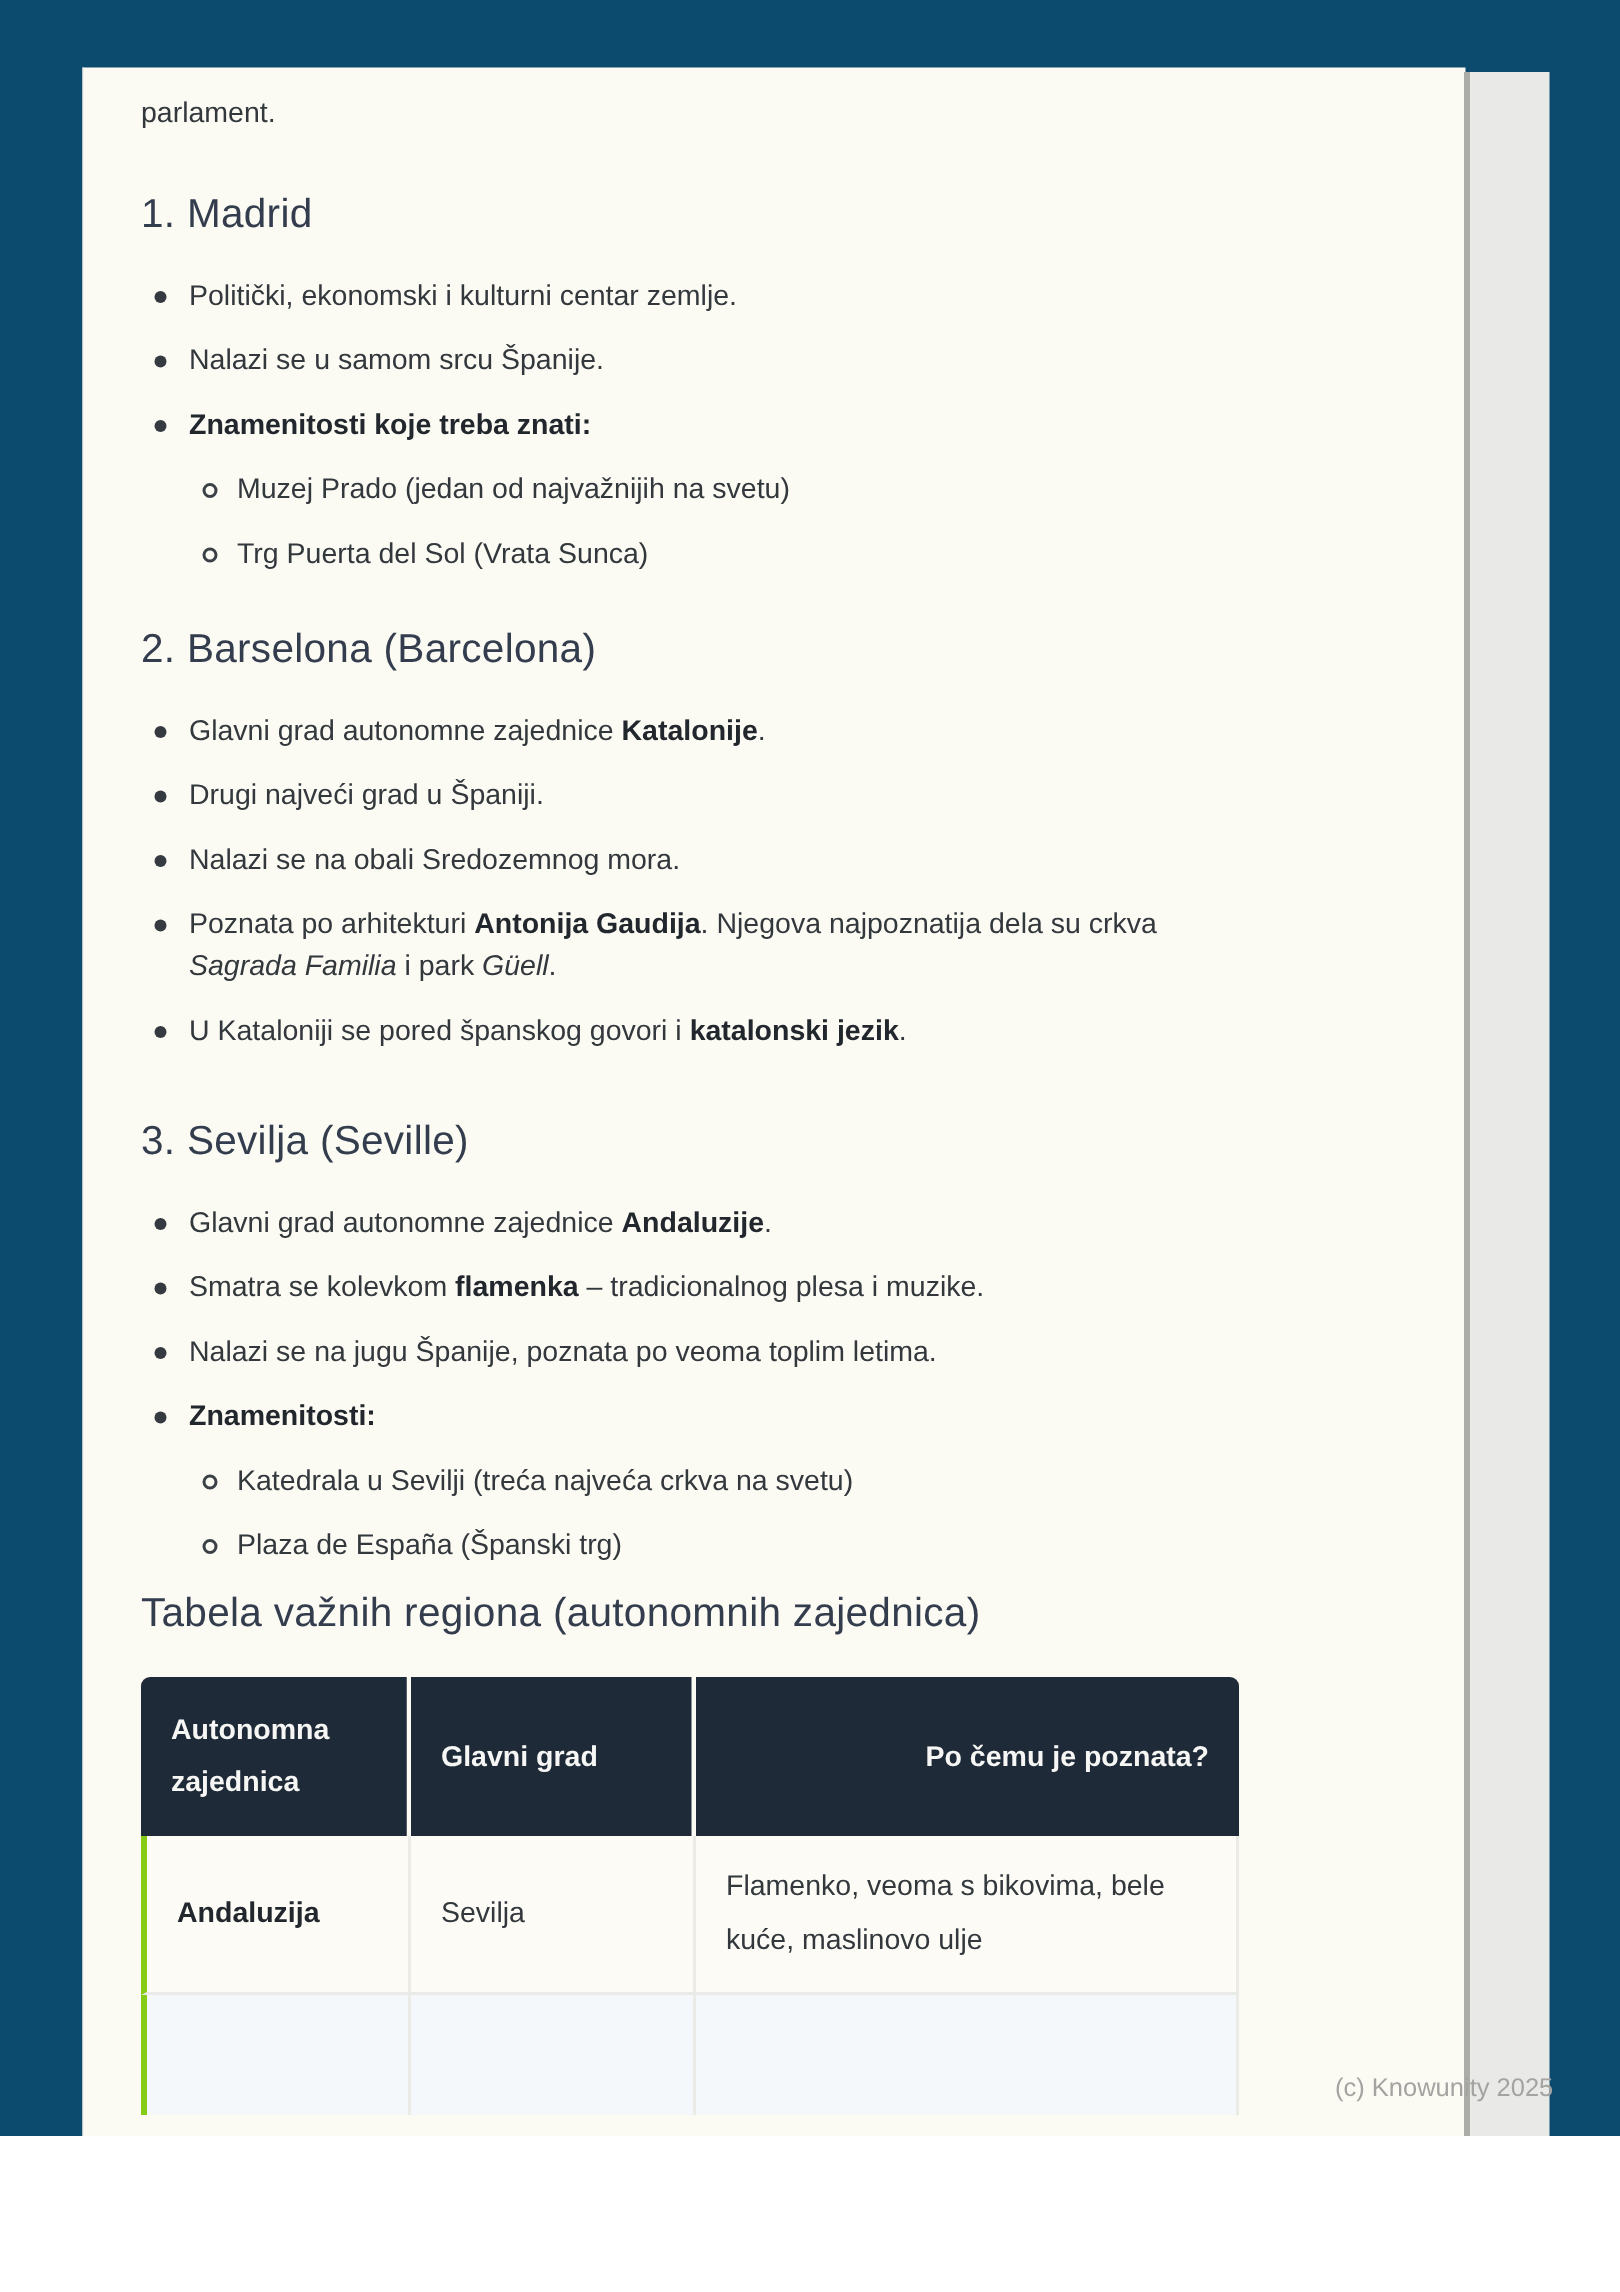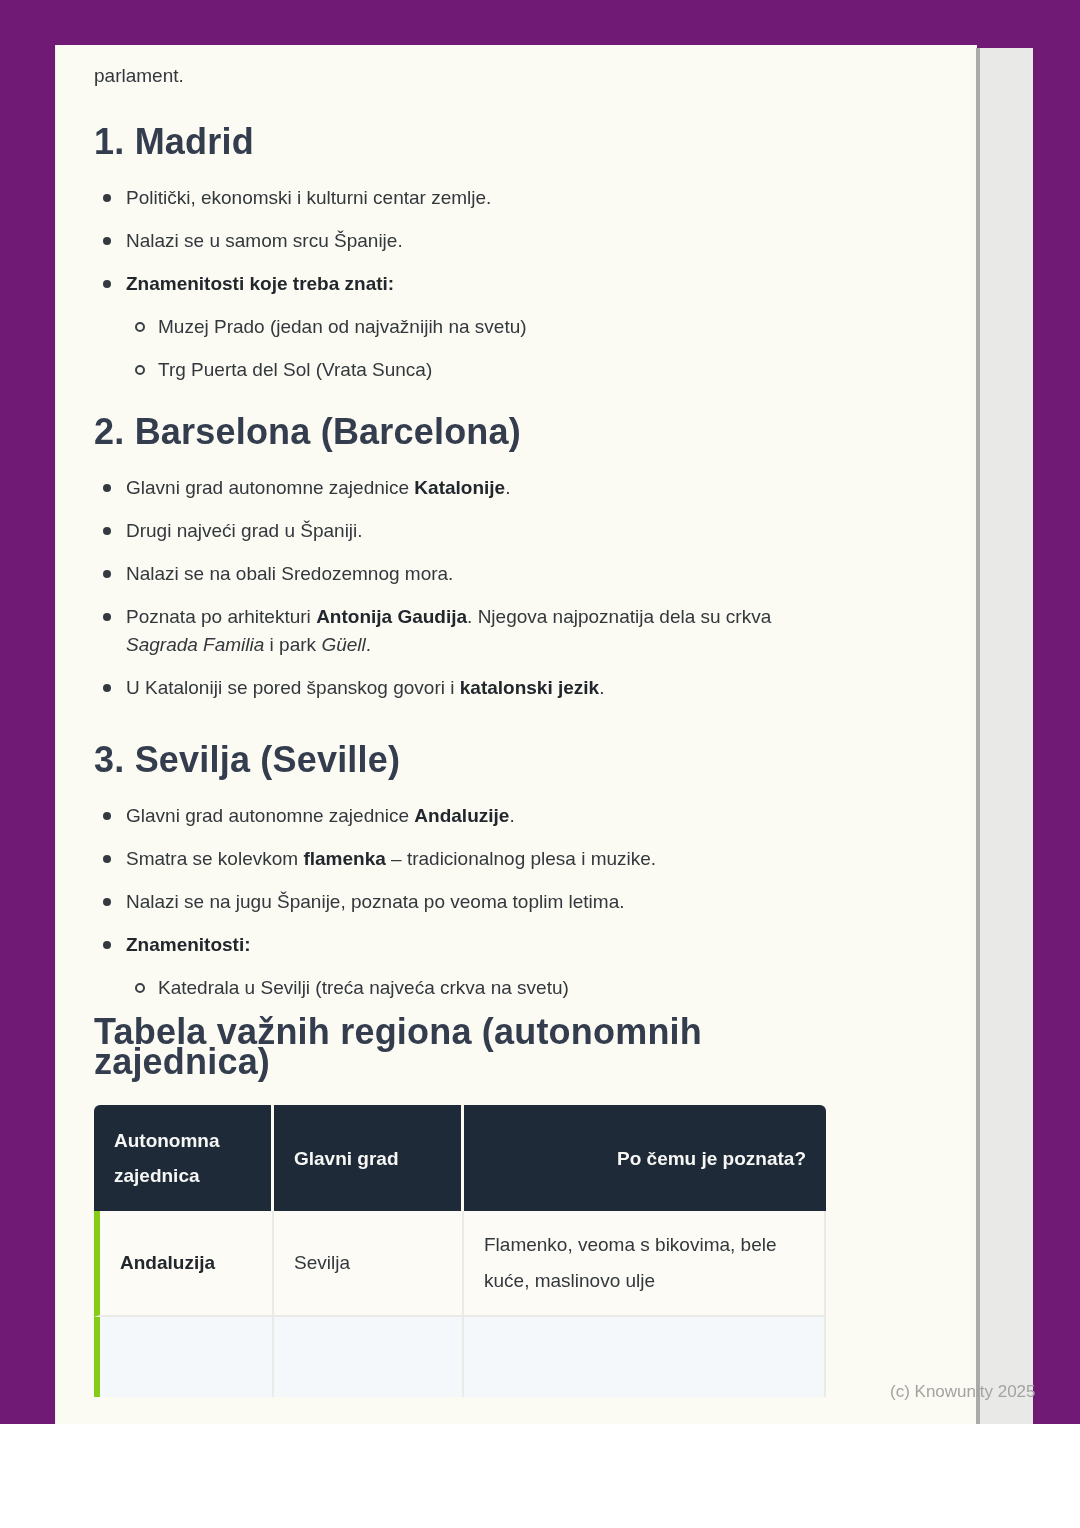--- a/index.html
+++ b/index.html
@@ -5,21 +5,21 @@
   html, body {
     margin: 0;
     padding: 0;
     background: #ffffff;
     font-family: "Liberation Sans", "DejaVu Sans", sans-serif;
   }
   .canvas {
     position: relative;
     width: 1080px;
     height: 1424px;
-    background: #701a75;
+    background: #0c4a6e;
     overflow: hidden;
   }
   .page {
     position: absolute;
     left: 55px;
     top: 45px;
     width: 922px;
     height: 1432px;
     background: #FBFAF3;
     box-sizing: border-box;
@@ -28,23 +28,23 @@
     border-left: 1px solid #F0EFE9;
   }
   .content { width: 736px; }
   .intro {
     margin: 0;
     font-size: 19px;
     line-height: 26px;
     color: #33383D;
   }
   h2.sec-heading {
-    font-size: 36px;
+    font-size: 27px;
     line-height: 30px;
-    font-weight: 700;
+    font-weight: 400;
     color: #333D4D;
     margin: 33px 0 27px 0;
     letter-spacing: 0.2px;
   }
   h2.sec-heading.first { margin-top: 38px; }
   h2.sec-heading.third { margin-top: 43px; }
   h2.sec-heading.table-h { margin-top: 14px; margin-bottom: 28px; }
   ul.blist {
     list-style: none;
     margin: 0;
@@ -111,21 +111,21 @@
     font-size: 19px;
     line-height: 36px;
     color: #33383D;
     vertical-align: middle;
     height: 106px;
     box-sizing: border-box;
     padding: 0 20px;
     border-right: 2px solid #EAEAE6;
     border-bottom: 2px solid #EAEAE6;
   }
-  table.regions tbody td:first-child { border-left: 6px solid #84cc16; }
+  table.regions tbody td:first-child { border-left: 4px solid #84cc16; }
   table.regions tbody tr.row-0 td { background: #FCFBF5; }
   table.regions tbody tr.row-0 td:first-child { font-weight: 700; color: #22272D; }
   table.regions tbody tr.row-1 td { background: #F4F8FA; height: 80px; border-bottom: none; }
 
   .scroll-strip {
     position: absolute;
     left: 976px;
     top: 48px;
     width: 57px;
     height: 1429px;
@@ -167,20 +167,21 @@
             <li class="l1">Poznata po arhitekturi <strong>Antonija Gaudija</strong>. Njegova najpoznatija dela su crkva <em>Sagrada Familia</em> i park <em>Güell</em>.</li>
             <li class="l1">U Kataloniji se pored španskog govori i <strong>katalonski jezik</strong>.</li>
           </ul>
           <h2 class="sec-heading third">3. Sevilja (Seville)</h2>
           <ul class="blist">
             <li class="l1">Glavni grad autonomne zajednice <strong>Andaluzije</strong>.</li>
             <li class="l1">Smatra se kolevkom <strong>flamenka</strong> – tradicionalnog plesa i muzike.</li>
             <li class="l1">Nalazi se na jugu Španije, poznata po veoma toplim letima.</li>
             <li class="l1"><strong>Znamenitosti:</strong></li>
             <li class="l2">Katedrala u Sevilji (treća najveća crkva na svetu)</li>
+            <li class="l2">Plaza de España (Španski trg)</li>
           </ul>
         </div>
       <h2 class="sec-heading table-h">Tabela važnih regiona (autonomnih zajednica)</h2>
       <table class="regions">
         <colgroup id="cols">
             <col style="width: 180px;">
             <col style="width: 190px;">
             <col style="width: 362px;">
           </colgroup>
         <thead>

